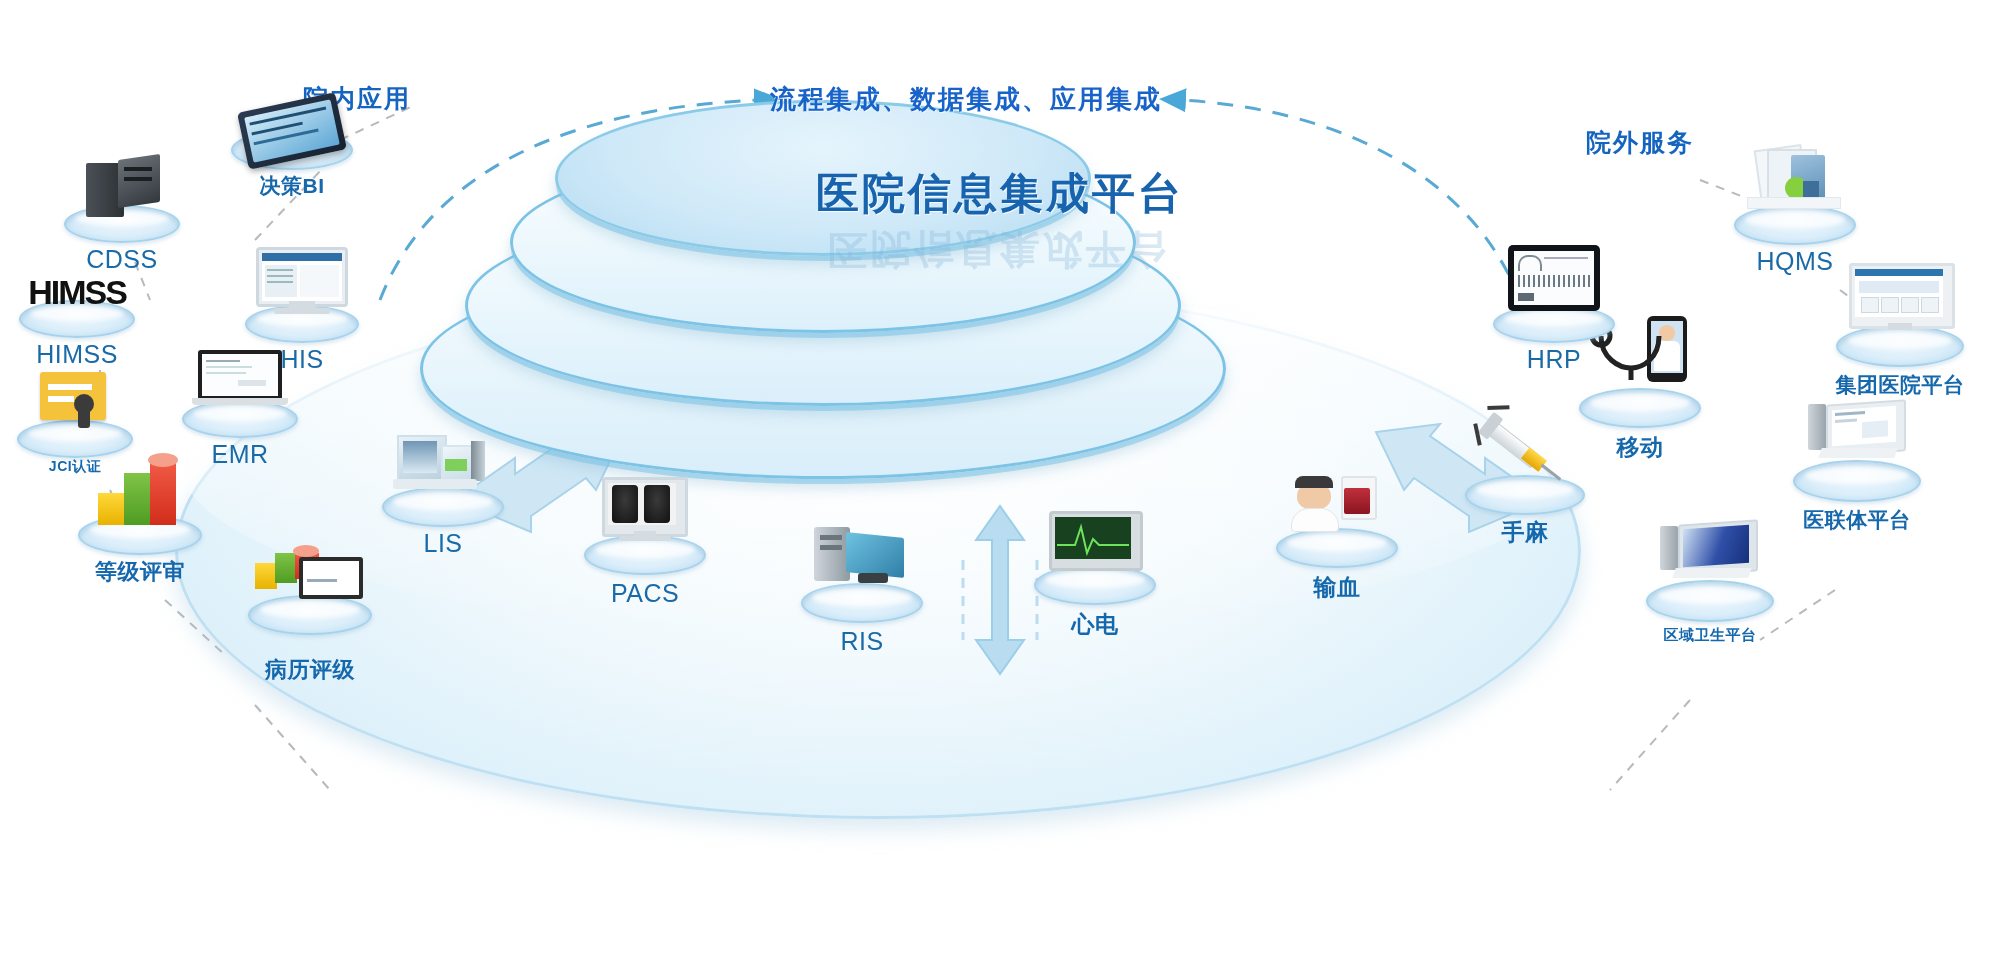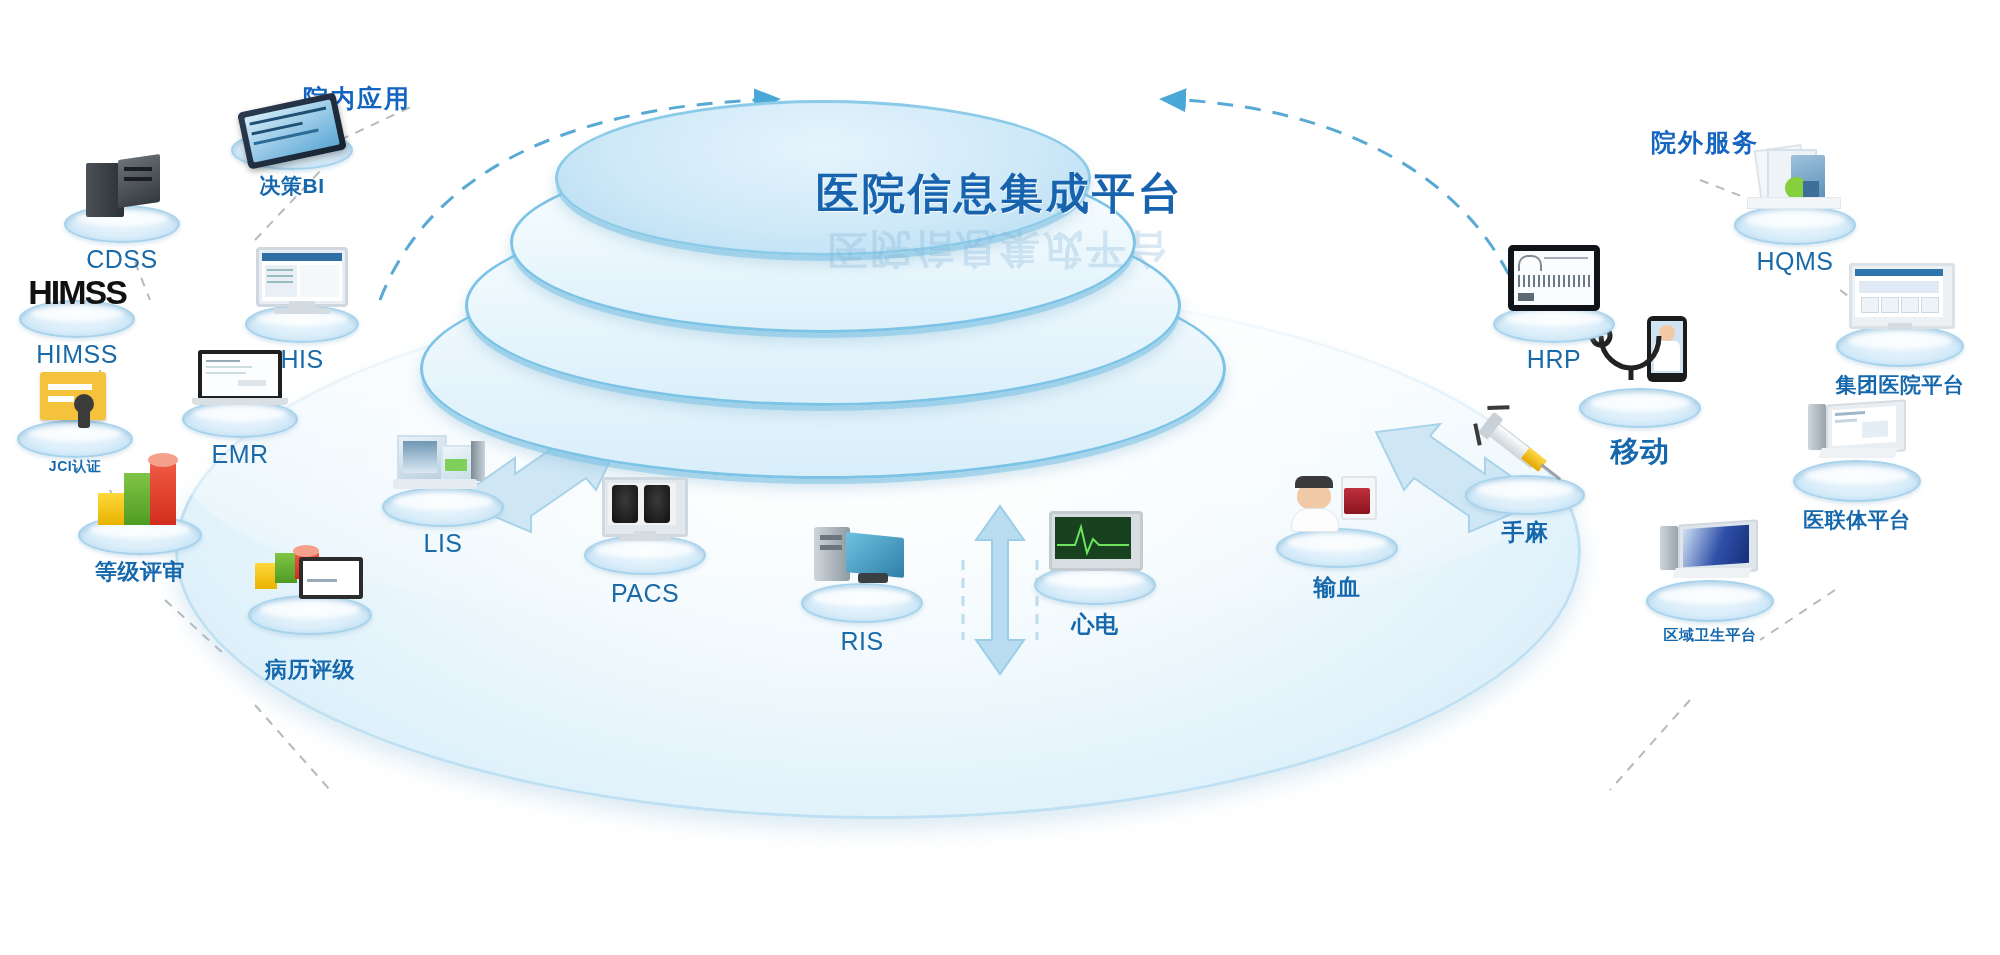--- a/index.html
+++ b/index.html
@@ -126,22 +126,23 @@
     <div class="tierlabel" style="top:50px">临床数据中心</div>
   </div>
   <div class="tier tier1">
     <div class="tierlabel" style="top:45px">运营数据中心</div>
   </div>
   <div class="tier tier0"></div>
   <div class="platform-title" style="top:165px">医院信息集成平台</div>
   <div class="platform-ghost" style="top:222px">医院信息集成平台</div>
 
 
+  <div class="banner" style="left:770px;top:82px">流程集成、数据集成、应用集成</div>
   <div class="corner" style="left:303px;top:82px">院内应用</div>
-  <div class="corner" style="left:1651px;top:126px">院外服务</div>
+  <div class="corner" style="left:1586px;top:126px">院外服务</div>
 
   <div class="node" style="left:292px;top:130px">
     <div class="disc" style="width:118px;height:36px;"></div>
     <div class="gfx" style="top:-28px;width:100px;height:58px;background:linear-gradient(150deg,#2b3b52,#16222f);
                 border-radius:5px;transform:translateX(-50%) rotate(-12deg);box-shadow:0 3px 6px rgba(0,0,0,.3);">
       <div style="position:absolute;inset:6px;background:linear-gradient(160deg,#d5ecf8,#5ea8d6);border-radius:2px;"></div>
       <div style="position:absolute;left:10px;top:12px;width:78px;height:3px;background:#1f4f73;"></div>
       <div style="position:absolute;left:10px;top:22px;width:52px;height:3px;background:#1f4f73;"></div>
       <div style="position:absolute;left:10px;top:32px;width:66px;height:3px;background:#2c6b95;"></div>
     </div>
@@ -320,21 +321,21 @@
       <div style="position:absolute;right:12px;top:5px;width:32px;height:52px;background:#cfe3f3;overflow:hidden;">
         <div style="position:absolute;left:8px;top:4px;width:16px;height:16px;border-radius:50%;background:#f1c9a4;"></div>
         <div style="position:absolute;left:3px;top:20px;width:26px;height:30px;background:#fff;border-radius:6px 6px 0 0;"></div>
       </div>
       <svg style="position:absolute;left:0;top:8px" width="90" height="70" viewBox="0 0 90 70">
         <path d="M16,12 C16,34 34,44 46,44 C58,44 74,34 74,12" fill="none" stroke="#222" stroke-width="5"></path>
         <circle cx="16" cy="12" r="9" fill="none" stroke="#222" stroke-width="5"></circle>
         <path d="M46,44 l0,12" stroke="#222" stroke-width="5" fill="none"></path>
       </svg>
     </div>
-    <div class="nlabel cn" style="top:44px;font-size:29px">移动</div>
+    <div class="nlabel cn" style="top:44px;font-size:23px">移动</div>
   </div>
 
   <div class="node" style="left:1554px;top:305px">
     <div class="disc" style="width:118px;height:34px;"></div>
     <div class="gfx" style="top:-60px;width:104px;height:70px;">
       <div style="position:absolute;left:6px;top:0;width:92px;height:66px;background:#101418;border-radius:5px;"></div>
       <div style="position:absolute;left:12px;top:6px;width:80px;height:54px;background:#fbfcfd;overflow:hidden;">
         <div style="position:absolute;left:4px;top:4px;width:20px;height:14px;border:2px solid #7d8a93;border-bottom:none;border-radius:10px 10px 0 0;"></div>
         <div style="position:absolute;left:30px;top:6px;width:44px;height:2px;background:#aab;"></div>
         <div style="position:absolute;left:4px;top:24px;right:4px;height:12px;background:repeating-linear-gradient(90deg,#6b7a85 0 2px,transparent 2px 5px);"></div>

